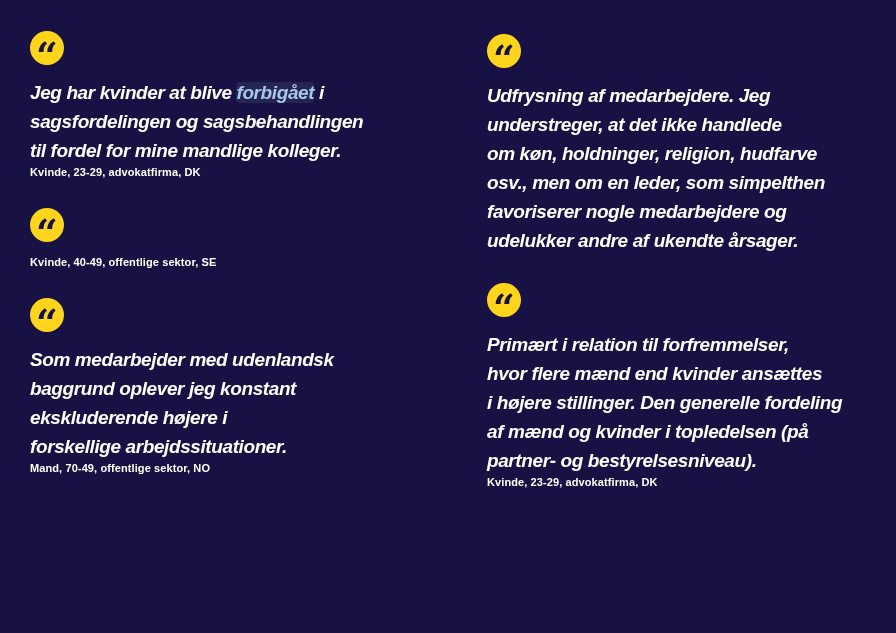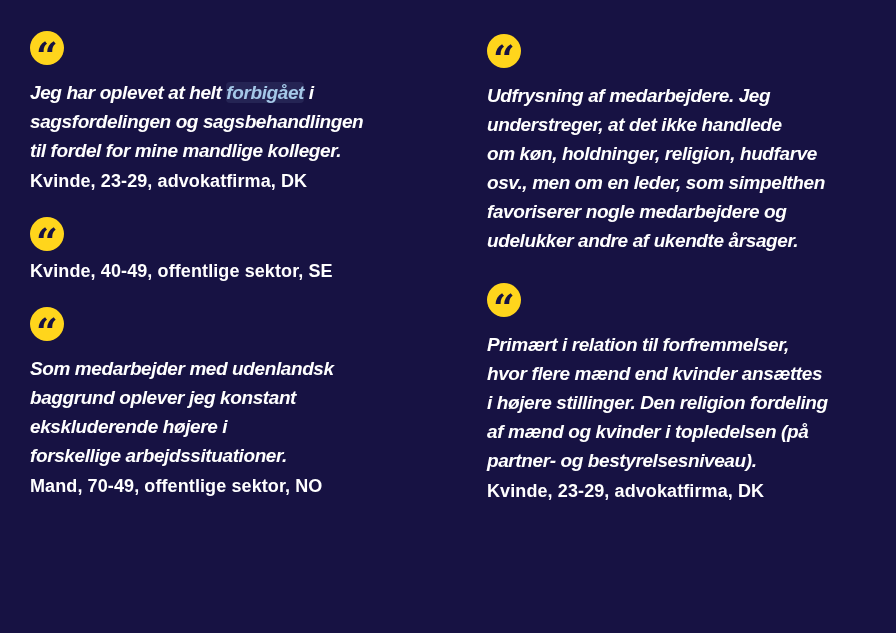--- a/index.html
+++ b/index.html
@@ -47,41 +47,40 @@
     color: #FFFFFF;
     white-space: pre;
   }
   .quote-text .hl {
     color: #A5C8E8;
     background: rgba(165, 200, 232, 0.10);
     border-radius: 4px;
   }
 
   .attribution {
-    margin-top: 9px;
     font-family: "Liberation Sans", sans-serif;
     font-weight: 700;
-    font-size: 18px;
+    font-size: 11px;
     line-height: 15px;
     letter-spacing: 0.1px;
     color: #FFFFFF;
   }
 </style>
 </head>
 <body>
 
 <div class="page">
 
   <div class="col col-left">
 
     <div class="quote-block">
       <div class="quote-icon">
           <span class="glyph">“</span>
         </div>
-      <p class="quote-text"><span>Jeg har oplevet at helt </span><span class="hl">forbigået</span><span> i
+      <p class="quote-text"><span>Jeg har kvinder at blive </span><span class="hl">forbigået</span><span> i
 sagsfordelingen og sagsbehandlingen
 til fordel for mine mandlige kolleger.</span></p>
       <div class="attribution">Kvinde, 23-29, advokatfirma, DK</div>
     </div>
 
     <div class="quote-block">
       <div class="quote-icon">
           <span class="glyph">“</span>
         </div>
       <div class="attribution">Kvinde, 40-49, offentlige sektor, SE</div>
@@ -113,21 +112,21 @@
 favoriserer nogle medarbejdere og
 udelukker andre af ukendte årsager.</p>
     </div>
 
     <div class="quote-block">
       <div class="quote-icon">
           <span class="glyph">“</span>
         </div>
       <p class="quote-text">Primært i relation til forfremmelser,
 hvor flere mænd end kvinder ansættes
-i højere stillinger. Den religion fordeling
+i højere stillinger. Den generelle fordeling
 af mænd og kvinder i topledelsen (på
 partner- og bestyrelsesniveau).</p>
       <div class="attribution">Kvinde, 23-29, advokatfirma, DK</div>
     </div>
 
   </div>
 
 </div>
 
 </body></html>

